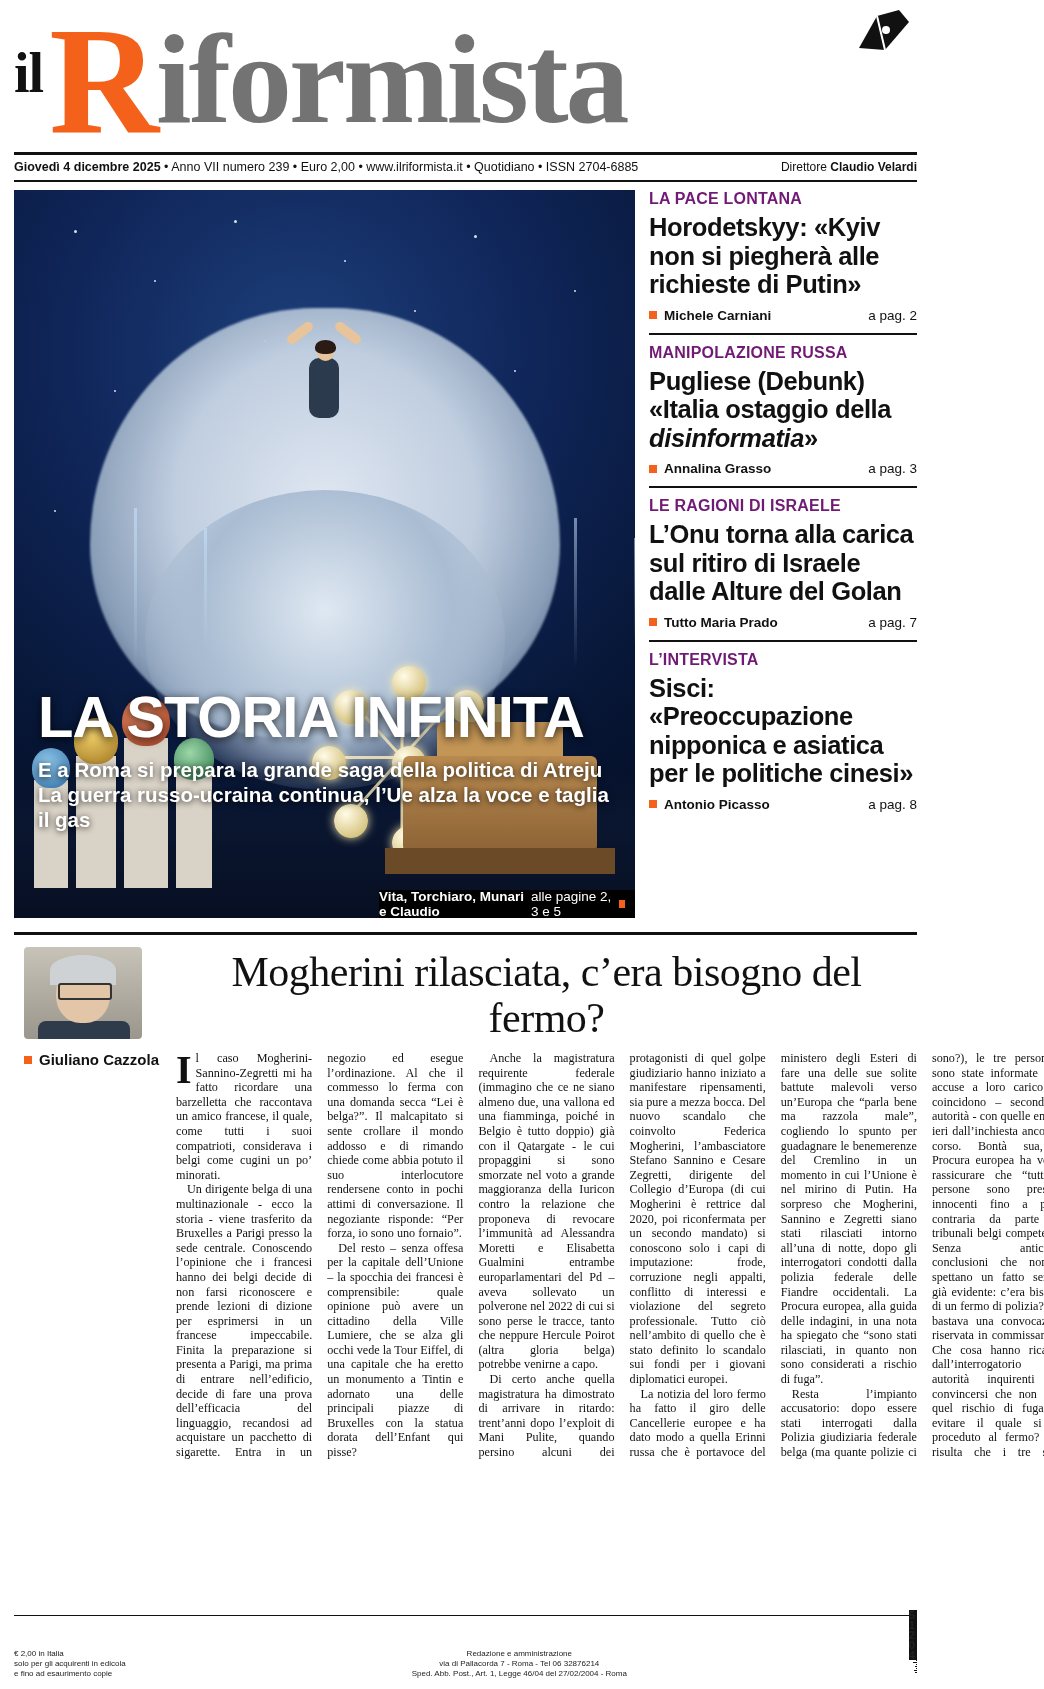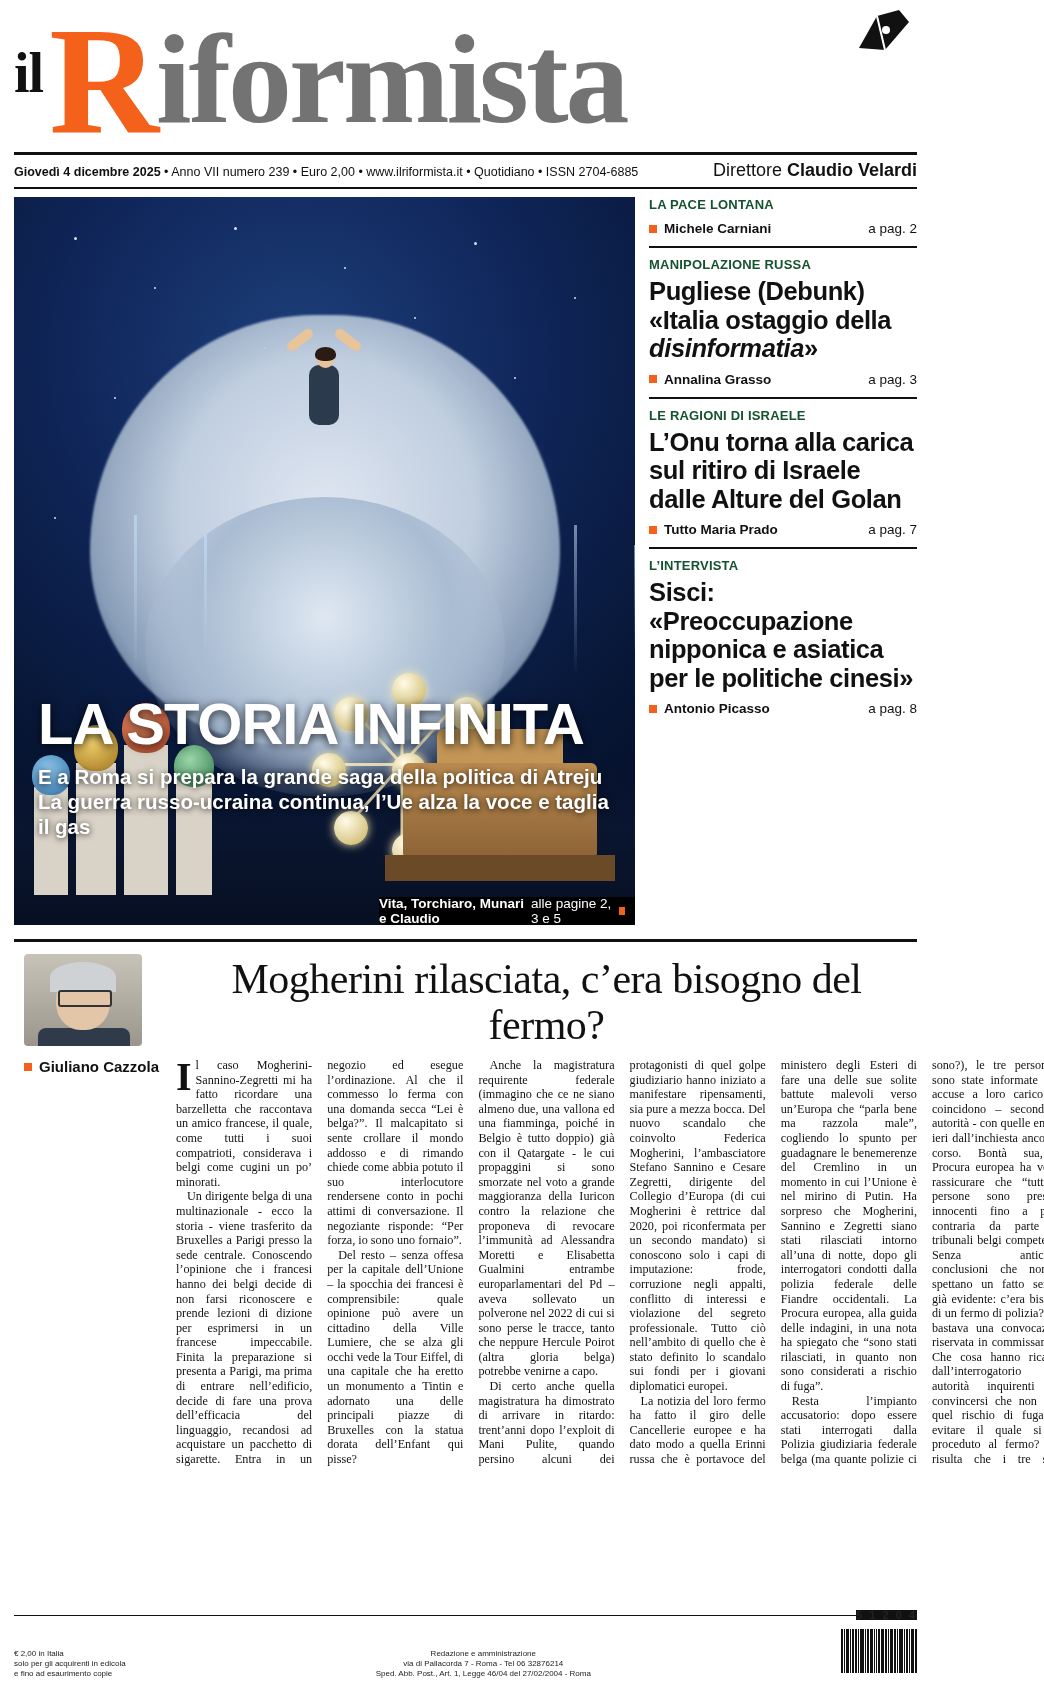--- a/index.html
+++ b/index.html
@@ -34,21 +34,21 @@
     width:58px;height:46px;
   }
   .rule-thick{height:3px;background:#111;margin:2px 14px 0 14px;}
   .infoline{
     display:flex;justify-content:space-between;align-items:baseline;
     margin:5px 14px 0 14px;
     font-family:"Liberation Sans", sans-serif;
     font-size:12.5px;
   }
   .infoline .left b{font-weight:700;}
-  .infoline .right{font-size:18px;}
+  .infoline .right{font-size:12px;}
   .infoline .right b{font-weight:700;}
   .rule-thin{height:2px;background:#111;margin:6px 14px 0 14px;}
 
   
   .topgrid{
     display:flex;
     margin:8px 14px 0 14px;
     gap:14px;
   }
   .photo-wrap{
@@ -146,22 +146,22 @@
   .credit-bar b{font-weight:700;margin-right:4px;}
   .credit-bar .sq{width:8px;height:8px;background:#F4611A;margin-left:8px;}
 
   
   .rightcol{width:302px;}
   .rnews{padding-bottom:6px;}
   .rnews + .rnews{border-top:2px solid #111;padding-top:9px;}
   .kicker{
     font-family:"Liberation Sans", sans-serif;
     font-weight:700;
-    color:#14532d;
-    font-size:13px;
+    color:#701a75;
+    font-size:16px;
     letter-spacing:.2px;
     margin-bottom:5px;
   }
   .rtitle{
     font-family:"Liberation Sans", sans-serif;
     font-weight:700;
     font-size:25.5px;
     line-height:28.5px;
     letter-spacing:-.4px;
     color:#111;
@@ -225,21 +225,21 @@
   
   .footer{
     position:absolute;left:14px;right:14px;bottom:10px;
     border-top:1.5px solid #111;
     padding-top:5px;
     display:flex;justify-content:space-between;align-items:flex-start;
     font-family:"Liberation Sans", sans-serif;
     font-size:8px;line-height:10px;color:#222;
   }
   .footer .col{max-width:300px;margin-top:28px;}
-  .barcode{display:flex;align-items:flex-end;gap:1px;height:52px;position:relative;}
+  .barcode{display:flex;align-items:flex-end;gap:1px;height:52px;position:relative;flex-direction:column;}
   .barcode span{display:block;background:#111;}
   .barnum{position:absolute;top:-11px;right:0;font-size:11px;font-weight:700;letter-spacing:2px;}
 </style>
 </head>
 <body>
 
 <div class="page">
 
   <div class="masthead">
     <div class="logo">
@@ -360,20 +360,21 @@
         <b>Vita, Torchiaro, Munari e Claudio</b>
         <span>alle pagine 2, 3 e 5</span>
         <span class="sq"></span>
       </div>
     </div>
 
     <div class="rightcol">
 
       <div class="rnews">
         <div class="kicker">LA PACE LONTANA</div>
+        <div class="rtitle">Horodetskyy: «Kyiv non si piegherà alle richieste di Putin»</div>
         <div class="byline">
           <span class="who">
               <span class="sq"></span>
               <span>Michele Carniani</span>
             </span>
           <span class="pag">a pag. 2</span>
         </div>
       </div>
 
       <div class="rnews">

